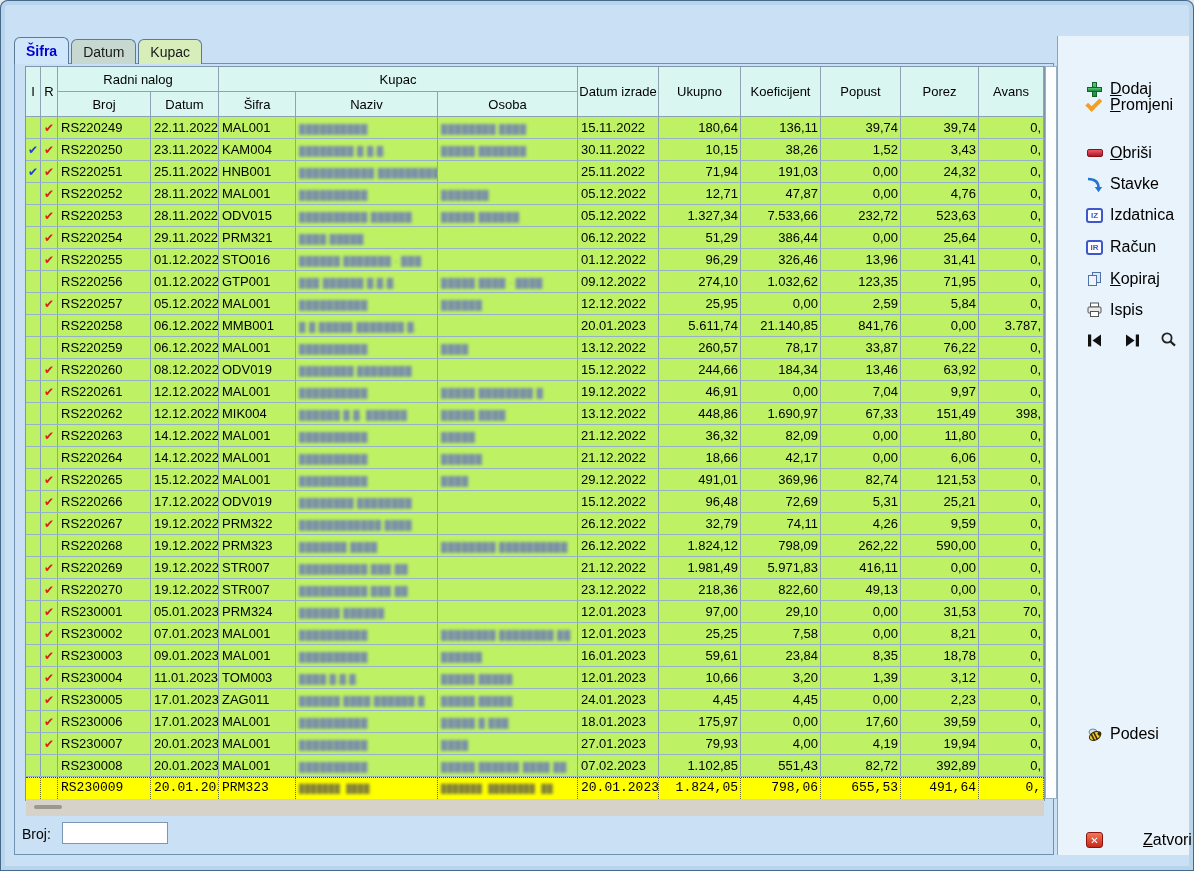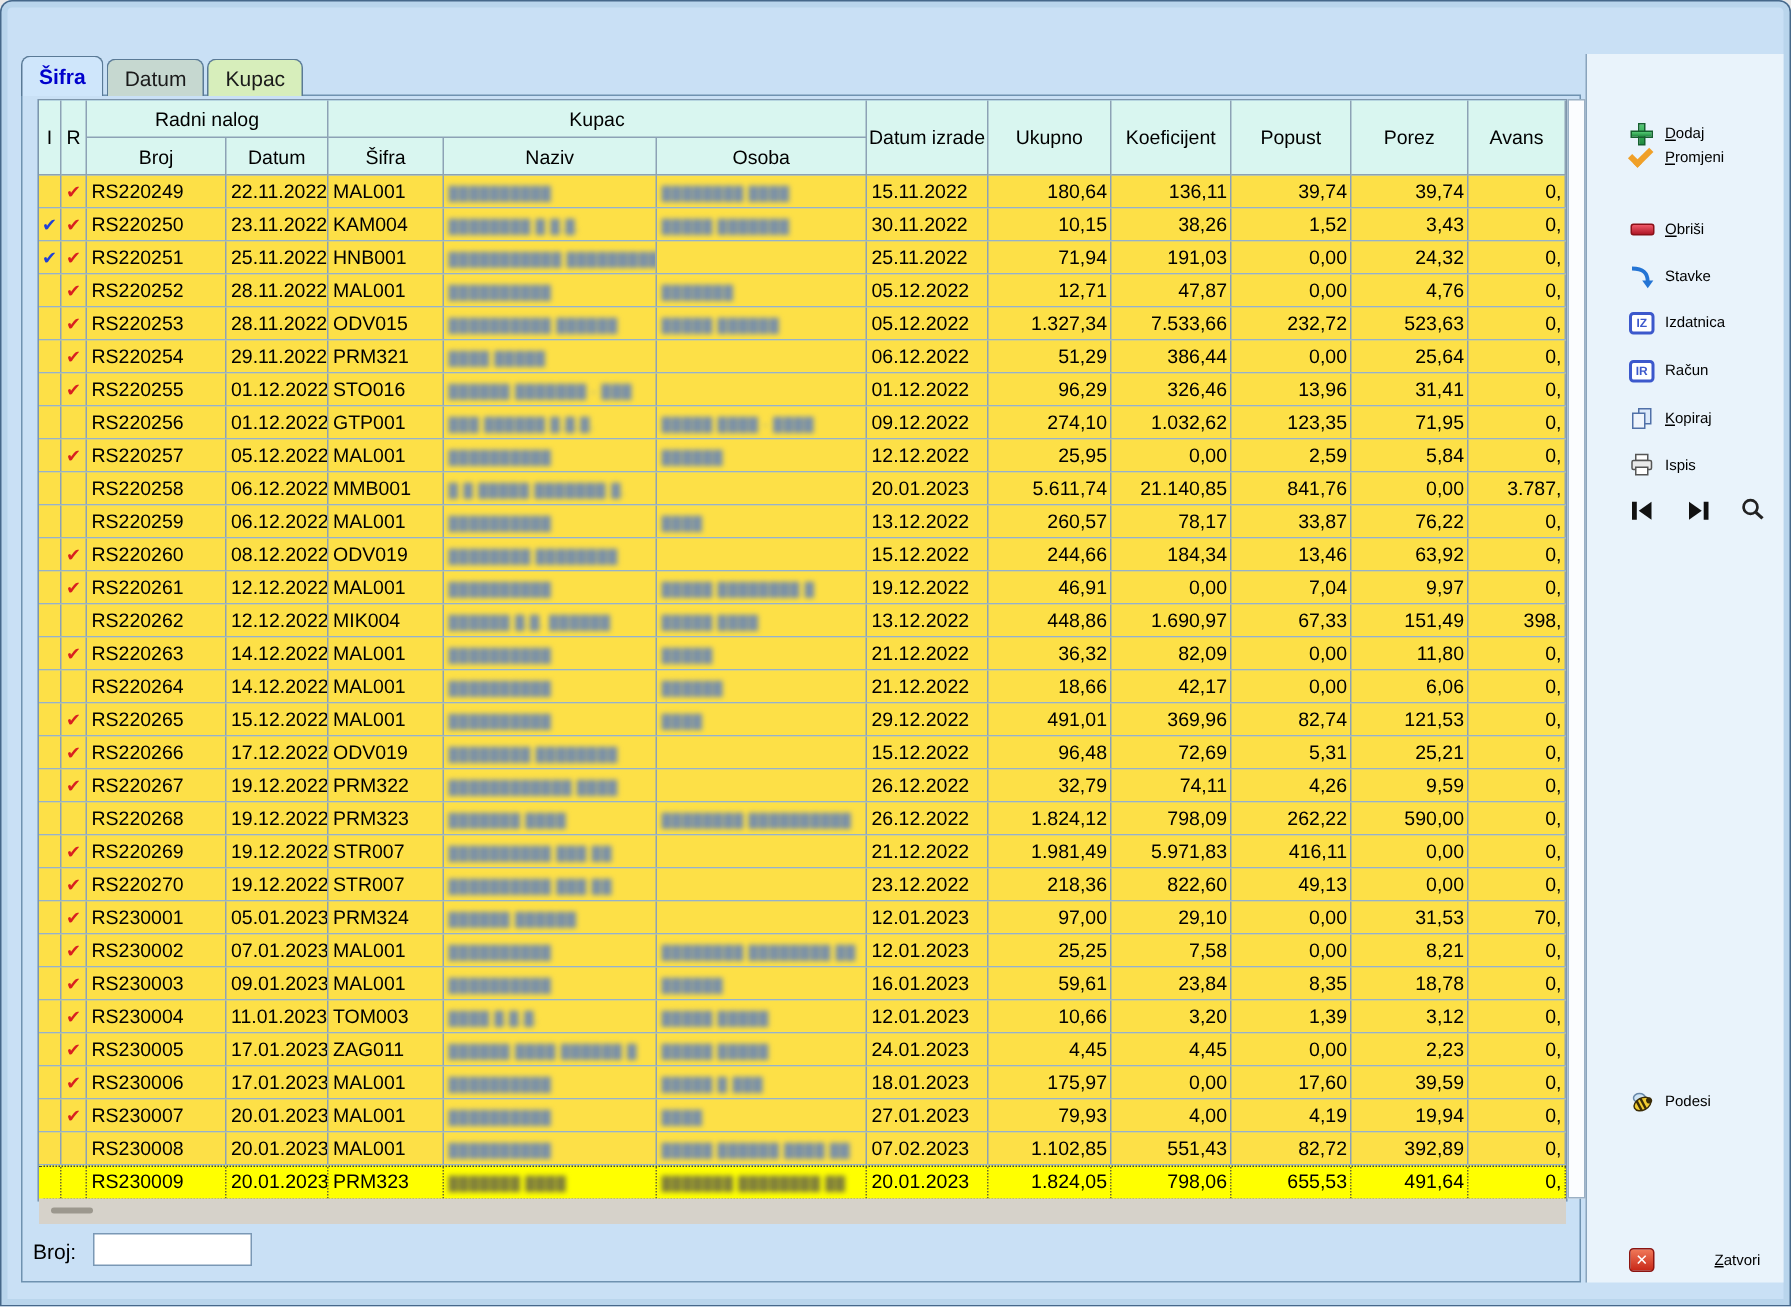--- a/index.html
+++ b/index.html
@@ -31,42 +31,42 @@
   .gh{box-sizing:border-box;border-right:1px solid #8da2b5;border-bottom:1px solid #8da2b5;display:flex;align-items:center;justify-content:center;font-size:13px;color:#000;overflow:hidden;white-space:nowrap;}
   .gh.full{height:50px;}
   .ggroup{display:flex;flex-direction:column;box-sizing:border-box;justify-content:center;}
   .gtitle{height:25px;box-sizing:border-box;border-right:1px solid #8da2b5;border-bottom:1px solid #8da2b5;display:flex;align-items:center;justify-content:center;font-size:13px;}
   .gsub{display:flex;height:25px;}
   .gsub .gh{height:25px;}
   .c-i{width:15px}.c-r{width:17px}.c-broj{width:93px}.c-datum{width:68px}.c-sifra{width:77px}
   .c-naziv{width:142px}.c-osoba{width:140px}.c-izrade{width:81px}.c-ukupno{width:82px}
   .c-koef{width:80px}.c-popust{width:80px}.c-porez{width:78px}.c-avans{width:65px}
   .w-rn{width:161px}.w-kupac{width:359px}
-  .grow{display:flex;height:22px;background:#fde047;box-sizing:border-box;border-bottom:1px solid #96b2ca;}
+  .grow{display:flex;height:22px;background:#bef264;box-sizing:border-box;border-bottom:1px solid #96b2ca;}
   .gcell{box-sizing:border-box;border-right:1px solid #8da2b5;overflow:hidden;white-space:nowrap;font-size:13px;line-height:21px;padding:0 3px;color:#000;}
   .gcell.ck{padding:0;display:flex;align-items:center;justify-content:center;}
   .gcell.num{text-align:right;padding-right:2px;}
   .check-blue::before{content:"\2714";color:#2040d8;font-size:12px;font-weight:bold;}
   .check-red::before{content:"\2714";color:#d82020;font-size:12px;font-weight:bold;}
   .redacted{display:inline-block;filter:blur(1.6px);color:#7a90a8;font-size:9px;letter-spacing:.5px;line-height:22px;}
   .grow.selected{background:#ffff00;border-top:1px dotted #404040;border-bottom:1px dotted #404040;height:23px;}
-  .grow.selected .gcell{border-right:1px dotted #6a6a30;line-height:20px;}
+  .grow.selected .gcell{border-right:1px dotted #6a6a30;line-height:20px;font-family:Liberation Mono, monospace;}
   .grow.selected .redacted{color:#80803a;}
   
   .vtrack{position:absolute;left:1045px;top:66px;width:12px;height:733px;background:#fbfdff;border:1px solid #9ab0c4;box-sizing:border-box;}
   .hstrip{position:absolute;left:26px;top:799px;width:1018px;height:17px;background:#d6d2ca;}
   .hthumb{position:absolute;left:8px;top:6px;width:28px;height:4px;background:#9c988e;border-radius:2px;}
   
   .broj-label{position:absolute;left:22px;top:826px;font-size:14px;color:#000;}
   .broj-input{position:absolute;left:62px;top:822px;width:106px;height:22px;border:1px solid #7a98b5;background:#fff;box-sizing:border-box;font-size:13px;padding:0 4px;}
   
   .rdivider{position:absolute;left:1057px;top:36px;width:1px;height:819px;background:#8aa4bc;}
   .rpanel{position:absolute;left:1058px;top:36px;width:131px;height:819px;background:#e9f3fb;}
   .action{position:absolute;left:1086px;display:flex;align-items:center;gap:7px;height:22px;cursor:default;}
-  .action .lbl{font-size:10px;color:#000;}
+  .action .lbl{font-size:16px;color:#000;}
   
   .ic{display:inline-flex;align-items:center;justify-content:center;width:17px;height:17px;flex:0 0 17px;}
   .ic-plus{position:relative;}
   .ic-plus::before{content:"";position:absolute;left:6px;top:1px;width:5px;height:15px;background:linear-gradient(#53c873,#1f8c3e);border:1px solid #15602e;box-sizing:border-box;}
   .ic-plus::after{content:"";position:absolute;left:1px;top:6px;width:15px;height:5px;background:linear-gradient(#53c873,#1f8c3e);border:1px solid #15602e;box-sizing:border-box;}
   .ic-check::before{content:"";width:11px;height:5px;border-left:4px solid #f0a028;border-bottom:4px solid #f0a028;transform:rotate(-45deg) translate(1px,-2px);display:block;}
   .ic-minus{width:16px;height:8px;background:linear-gradient(#ef5868,#b01828);border:1px solid #8a1018;border-radius:2px;box-sizing:border-box;}
   .badge{width:19px;height:15px;border:2px solid #3c58cc;border-radius:3px;background:#fff;color:#3c58cc;font-size:8px;font-weight:bold;display:flex;align-items:center;justify-content:center;box-sizing:border-box;}
   .ic-closered{width:16px;height:16px;background:linear-gradient(#f07858,#c82818);border:1px solid #8c1410;border-radius:3px;color:#fff;font-weight:bold;font-size:10px;display:flex;align-items:center;justify-content:center;box-sizing:border-box;}
   .ic-closered::before{content:"\2715";}

